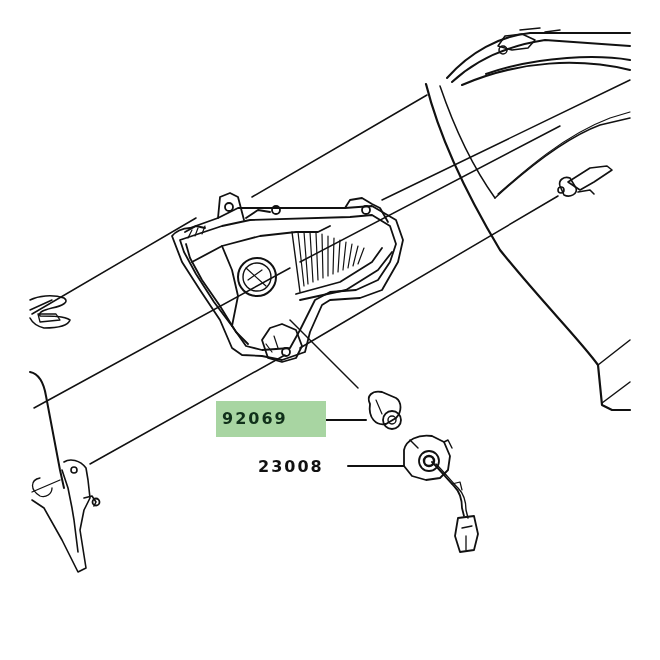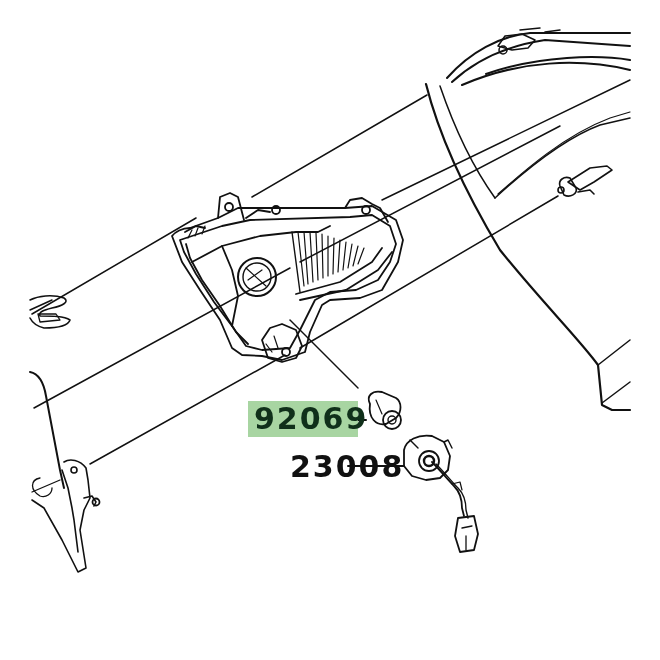--- a/index.html
+++ b/index.html
@@ -21,27 +21,26 @@
       width: 660px;
       height: 660px;
     }
     .canvas svg {
       position: absolute;
       left: 0;
       top: 0;
     }
     .callout {
       position: absolute;
-      font-size: 30px;
+      font-size: 16px;
       font-weight: bold;
       letter-spacing: 2px;
       line-height: 36px;
       color: #111111;
       white-space: nowrap;
-      margin-left: 32px;
     }
     .callout.highlight {
       background: #a8d5a2;
       color: #10301a;
       padding: 0 4px 0 6px;
     }
     #callout-92069 {
       left: 216px;
       top: 401px;
       height: 36px;

